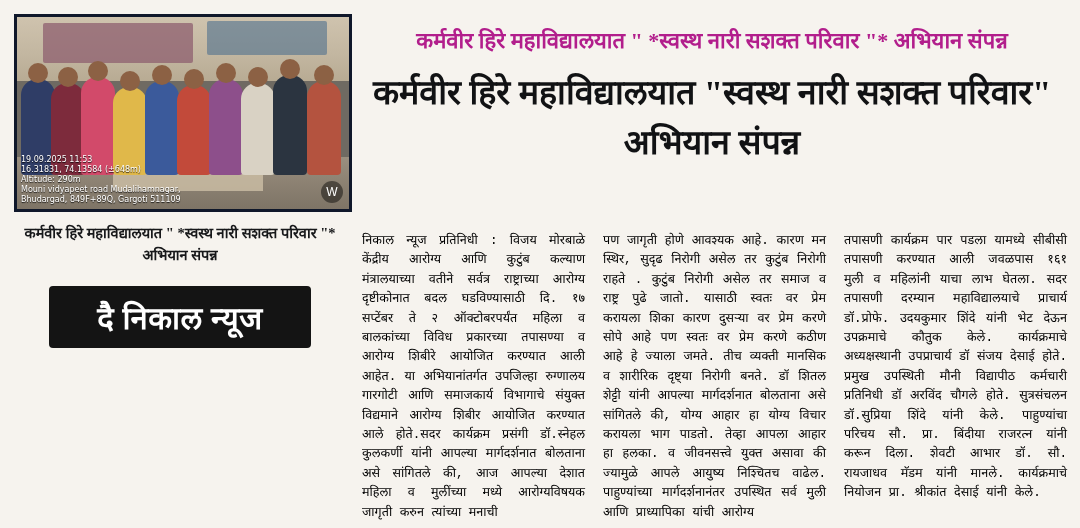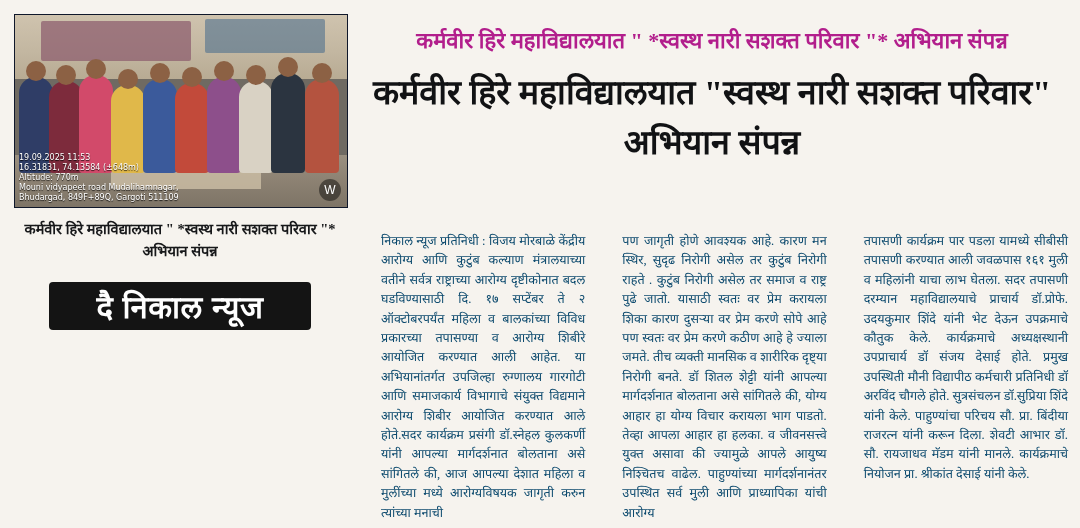--- a/index.html
+++ b/index.html
@@ -27,21 +27,21 @@
     position: absolute;
     left: 14px;
     top: 14px;
     width: 332px;
   }
   .photo-frame {
     position: relative;
     width: 332px;
     height: 192px;
     background: #6f6a62;
-    border: 1px solid #0f172a;
+    border: 3px solid #0f172a;
     overflow: hidden;
   }
   
   .ph-wall {
     position: absolute; left: 0; top: 0; right: 0; height: 64px;
     background: linear-gradient(180deg,#cfc3ae 0%, #c2b6a0 60%, #b8ab93 100%);
   }
   .ph-banner {
     position: absolute; left: 26px; top: 6px; width: 150px; height: 40px;
     background: #8d5f6f; opacity: .75; border-radius: 2px;
@@ -102,30 +102,30 @@
     text-align: center;
     font-size: 14.5px;
     line-height: 22px;
     color: #17181a;
     font-family: "Liberation Serif", serif;
     font-weight: 600;
   }
   .logo-box {
     margin: 20px auto 0 auto;
     width: 262px;
-    height: 48px;
+    height: 62px;
     background: #141414;
     border-radius: 4px;
     color: #ffffff;
     font-size: 31px;
     font-weight: 700;
     display: flex;
     align-items: center;
     justify-content: center;
-    font-family: Liberation Sans, sans-serif;
+    font-family: Liberation Serif, serif;
     letter-spacing: .5px;
   }
 
   
   .headline-wrap {
     position: absolute;
     left: 362px;
     top: 24px;
     width: 700px;
     text-align: center;
@@ -151,27 +151,26 @@
   .body-cols {
     position: absolute;
     left: 362px;
     top: 232px;
     width: 706px;
     display: flex;
     gap: 18px;
   }
   .col {
     width: 223px;
-    font-family: Liberation Serif, serif;
+    font-family: Liberation Mono, monospace;
     font-size: 12.6px;
     line-height: 19.4px;
-    color: #0c4a6e;
+    color: #000000;
     text-align: justify;
     text-justify: inter-word;
-    margin-left: 19px;
   }
   .col p { margin: 0; }
 </style>
 </head>
 <body>
 
 <div class="page">
 
   <div class="left-col">
 
@@ -189,21 +188,21 @@
       <div class="person" style="left:128px;background:#3b5a9b; height:94px;"></div>
       <div class="person" style="left:160px;background:#c24a3a; height:90px;"></div>
       <div class="person" style="left:192px;background:#8d4f8b; height:96px;"></div>
       <div class="person" style="left:224px;background:#d9d2c4; height:92px;"></div>
       <div class="person" style="left:256px;background:#2b3440; height:100px;"></div>
       <div class="person" style="left:290px;background:#b4533f; height:94px;"></div>
 
       <div class="photo-stamp">
         <div>19.09.2025 11:53</div>
         <div>16.31831, 74.13584 (±648m)</div>
-        <div>Altitude: 770m</div>
+        <div>Altitude: 290m</div>
         <div>Mouni vidyapeet road Mudalihamnagar,</div>
         <div>Bhudargad, 849F+89Q, Gargoti 511109</div>
       </div>
 
       <div class="photo-badge">W</div>
     </div>
 
     <div class="photo-caption">कर्मवीर हिरे महाविद्यालयात " *स्वस्थ नारी सशक्त परिवार "* अभियान संपन्न</div>
 
     <div class="logo-box">दै निकाल न्यूज</div>

